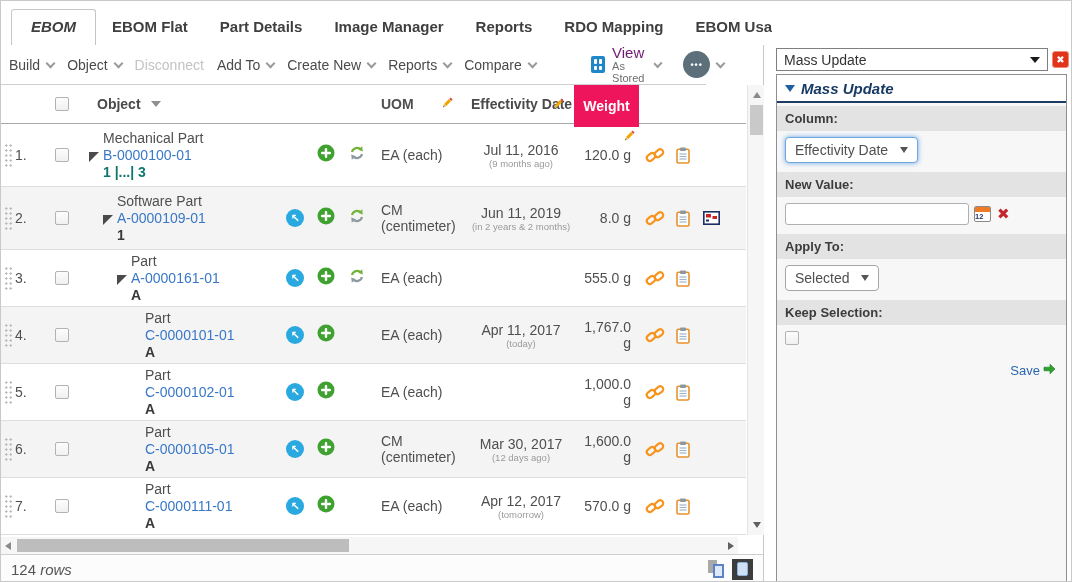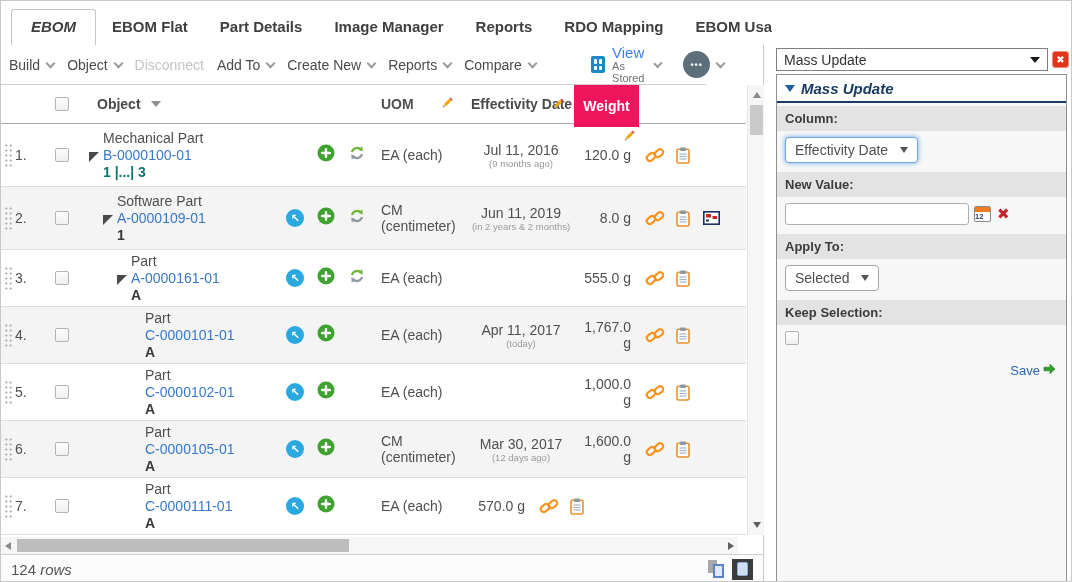--- a/index.html
+++ b/index.html
@@ -18,21 +18,21 @@
   .burger i { display:block; width:18px; height:3px; background:#4a4a4a; margin:0 0 3px 0; }
 
   
   .toolbar { height:40px; border-bottom:1px solid #cfcfcf; display:flex; align-items:center; padding-left:8px; flex:0 0 auto; width:705px; }
   .tb-item { font-size:14px; color:#4a4a4a; margin-right:13px; white-space:nowrap; cursor:pointer; display:flex; align-items:center; }
   .tb-item.disabled { color:#c3c3c3; cursor:default; }
   .chv { width:7px; height:7px; border-right:2px solid #9a9a9a; border-bottom:2px solid #9a9a9a; transform:rotate(45deg); display:inline-block; margin:-3px 0 0 7px; }
   .view-group { display:flex; align-items:center; margin-left:42px; cursor:pointer; }
   .grid-ic { width:17px; height:17px; background:#1f87c8; border-radius:2px; display:grid; grid-template-columns:1fr 1fr; gap:2px; padding:3px; margin-right:7px; }
   .grid-ic i { background:#fff; border-radius:1px; }
-  .view-l1 { font-size:15px; color:#3b82f6; line-height:15px; }
+  .view-l1 { font-size:15px; color:#701a75; line-height:15px; }
   .view-l2 { font-size:11px; color:#6f6f6f; line-height:12px; }
   .more-group { display:flex; align-items:center; margin-left:22px; cursor:pointer; }
   .more { width:27px; height:27px; border-radius:50%; background:#5d6f7b; color:#fff; display:flex; align-items:center; justify-content:center; font-size:9px; letter-spacing:1px; font-weight:bold; }
 
   
   .grid-area { position:relative; width:763px; flex:0 0 auto; }
   .grid-header { position:relative; height:39px; border-bottom:1px solid #a8a8a8; display:flex; align-items:center; width:745px; font-weight:bold; font-size:14px; color:#4a4a4a; }
   .c-handle { width:14px; flex:0 0 14px; }
   .c-num { width:30px; flex:0 0 30px; font-size:14px; color:#4f4f4f; }
   .c-check { width:34px; flex:0 0 34px; display:flex; justify-content:center; }
@@ -640,20 +640,24 @@
             <span class="islot">
                 <span><svg width="18" height="18" viewBox="0 0 18 18">
                     <circle cx="9" cy="9" r="8.5" fill="#3fa12f"></circle>
                     <rect x="7.8" y="4" width="2.4" height="10" rx="1" fill="#fff"></rect>
                     <rect x="4" y="7.8" width="10" height="2.4" rx="1" fill="#fff"></rect>
                   </svg></span>
               </span>
             <span class="islot"></span>
           </div>
           <div class="c-uom">EA (each)</div>
+          <div class="c-eff">
+              <div class="eff-date">Apr 12, 2017</div>
+              <div class="eff-rel">(tomorrow)</div>
+            </div>
           <div class="c-wt">570.0 g</div>
           <div class="c-act">
             <span class="act-ic">
                 <svg width="20" height="17" viewBox="0 0 20 17">
                   <g fill="none" stroke="#f7941d" stroke-width="2.2">
                     <rect x="1.5" y="7" width="9" height="6" rx="3" transform="rotate(-38 6 10)"></rect>
                     <rect x="9.5" y="3.2" width="9" height="6" rx="3" transform="rotate(-38 14 6.2)"></rect>
                   </g>
                 </svg>
               </span>

